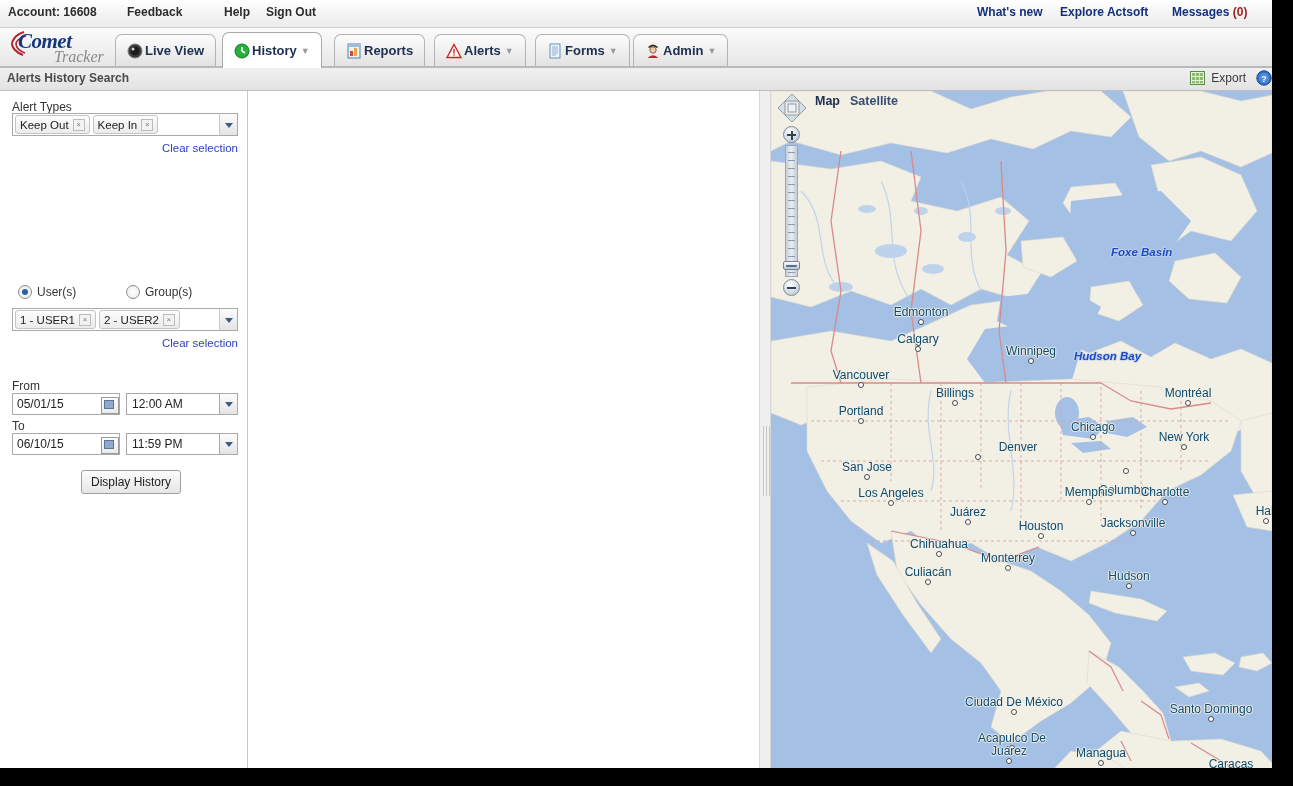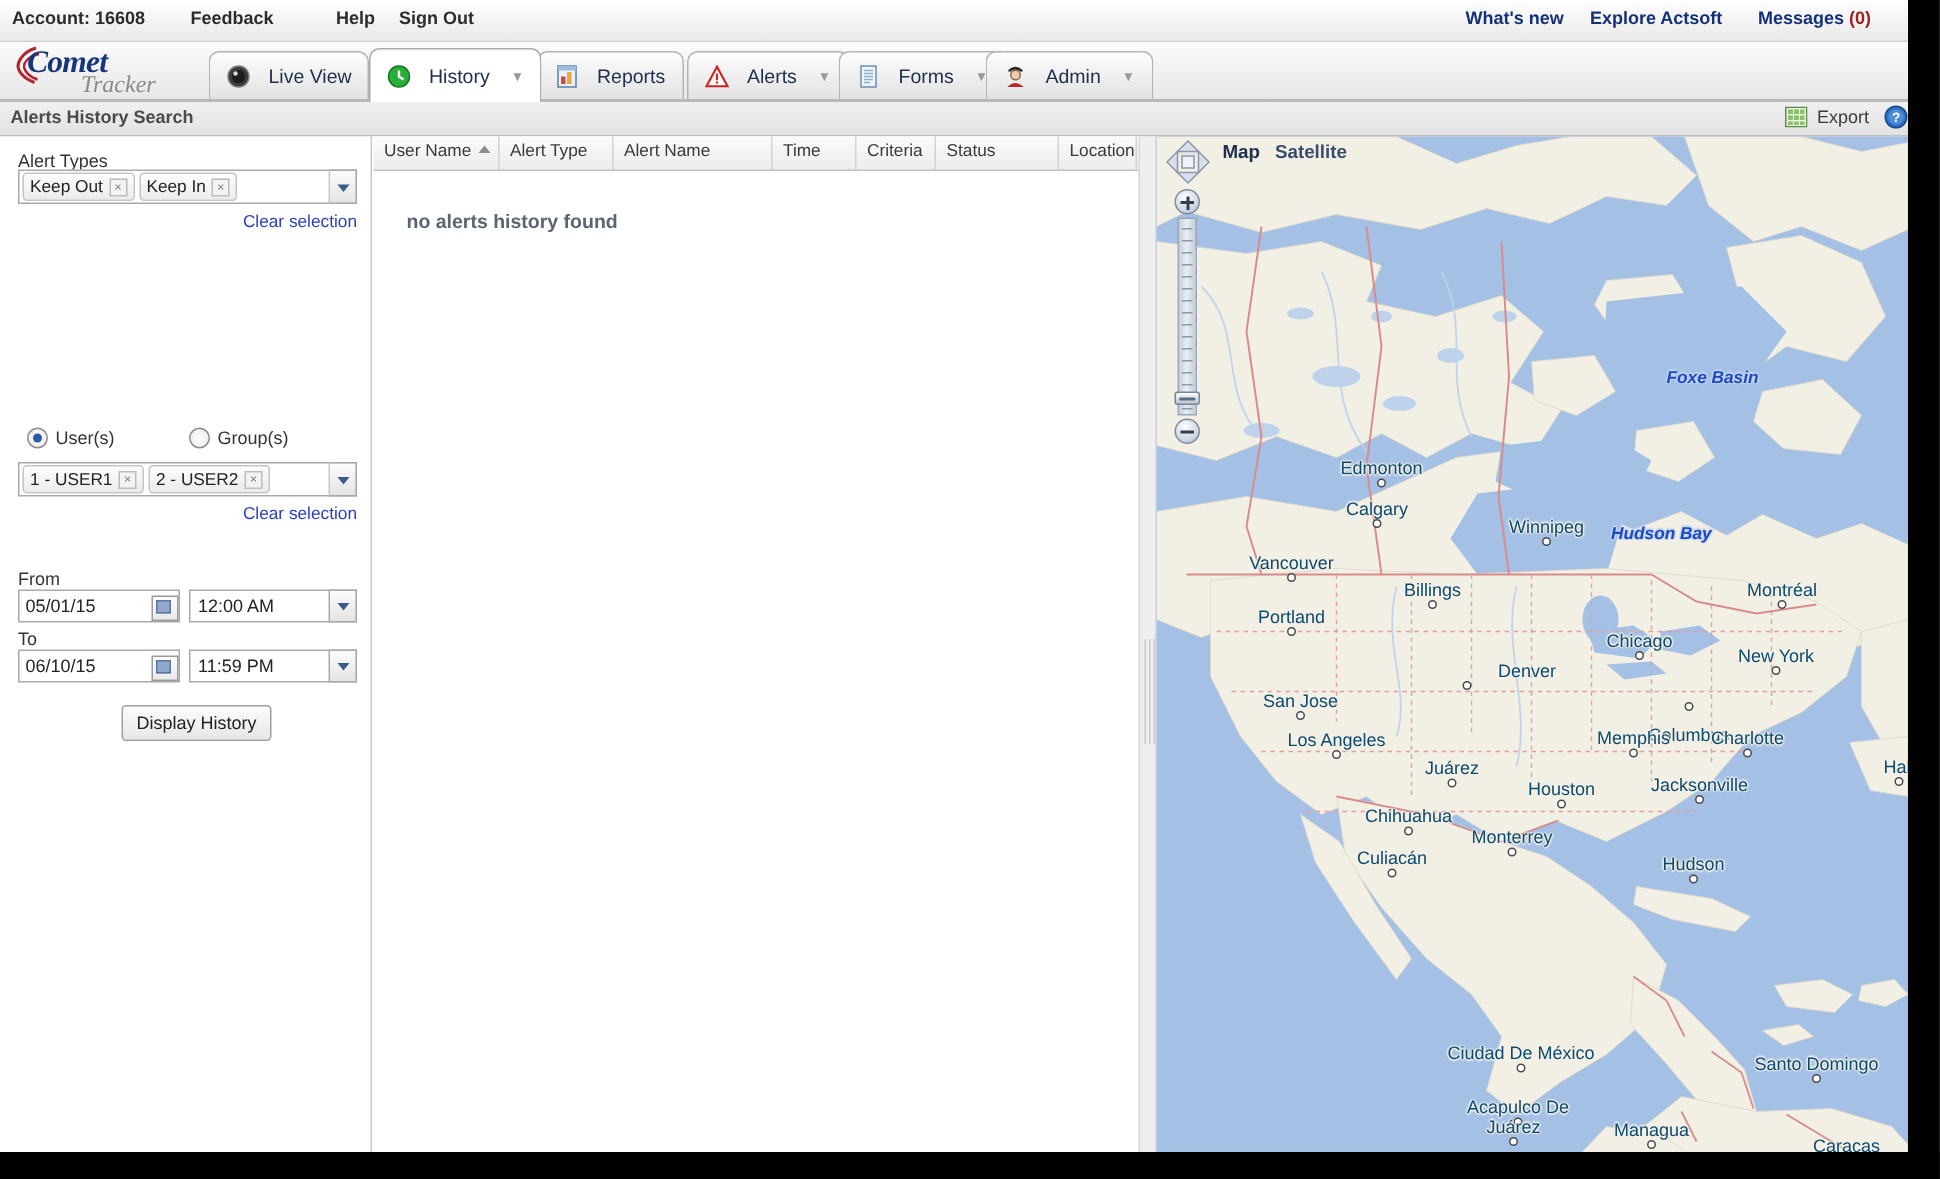--- a/index.html
+++ b/index.html
@@ -70,28 +70,27 @@
     position: absolute;
     top: 6px;
     height: 32px;
     box-sizing: border-box;
     border: 1px solid #b4b4b4;
     border-bottom: none;
     border-radius: 7px 7px 0 0;
     background: linear-gradient(#fdfdfd, #e2e2e2);
     display: flex;
     align-items: center;
-    gap: 12px;
+    gap: 2px;
     padding: 0 11px;
     font-size: 13px;
-    font-weight: normal;
+    font-weight: bold;
     color: #20304f;
     cursor: pointer;
     white-space: nowrap;
-    margin-left: 24px;
   }
   .tab.active {
     background: #ffffff;
     top: 4px;
     height: 36px;
     border-color: #a9a9a9;
     z-index: 5;
   }
   .tab .caret {
     font-size: 9px;
@@ -657,32 +656,20 @@
       </div>
       <div class="sel-wrap" style="position:absolute;left:126px;top:342px;width:112px;">
         <div class="sel-box">11:59 PM</div>
         <div class="sel-arrow"></div>
       </div>
 
       <button class="btn" style="position:absolute;left:81px;top:379px;">Display History</button>
     </div>
 
     <div class="results">
-      <div class="thead">
-        <div class="th" style="width:84px;">
-          <span>User Name</span><span class="sort-asc"></span>
-        </div>
-        <div class="th" style="width:76px;"><span>Alert Type</span></div>
-        <div class="th" style="width:106px;"><span>Alert Name</span></div>
-        <div class="th" style="width:56px;"><span>Time</span></div>
-        <div class="th" style="width:53px;"><span>Criteria</span></div>
-        <div class="th" style="width:82px;"><span>Status</span></div>
-        <div class="th" style="width:52px;"><span>Location</span></div>
-      </div>
-      <div class="empty-msg">no alerts history found</div>
     </div>
 
     <div class="splitter">
       <span class="grip">
         <i style="left:0;"></i>
           <i style="left:3px;"></i>
           <i style="left:6px;"></i>
       </span>
     </div>
 

